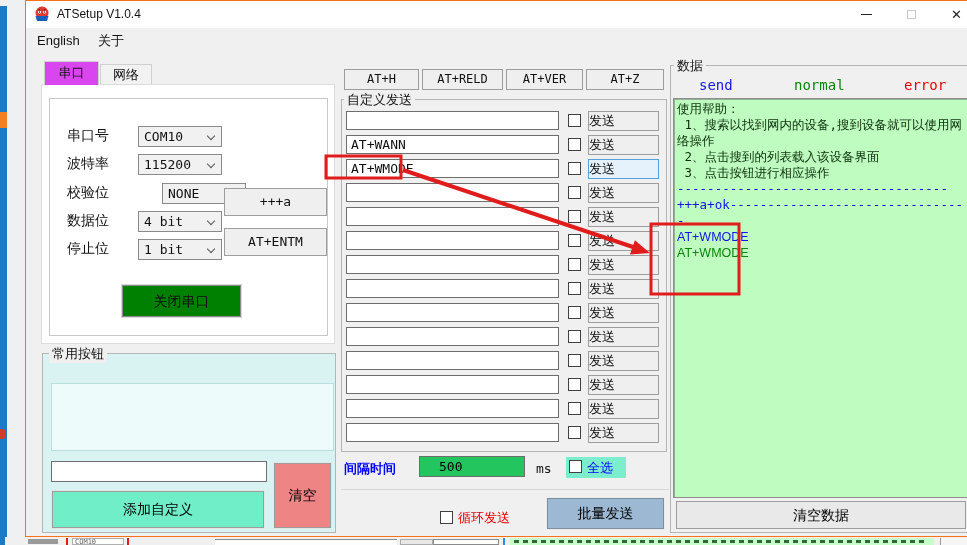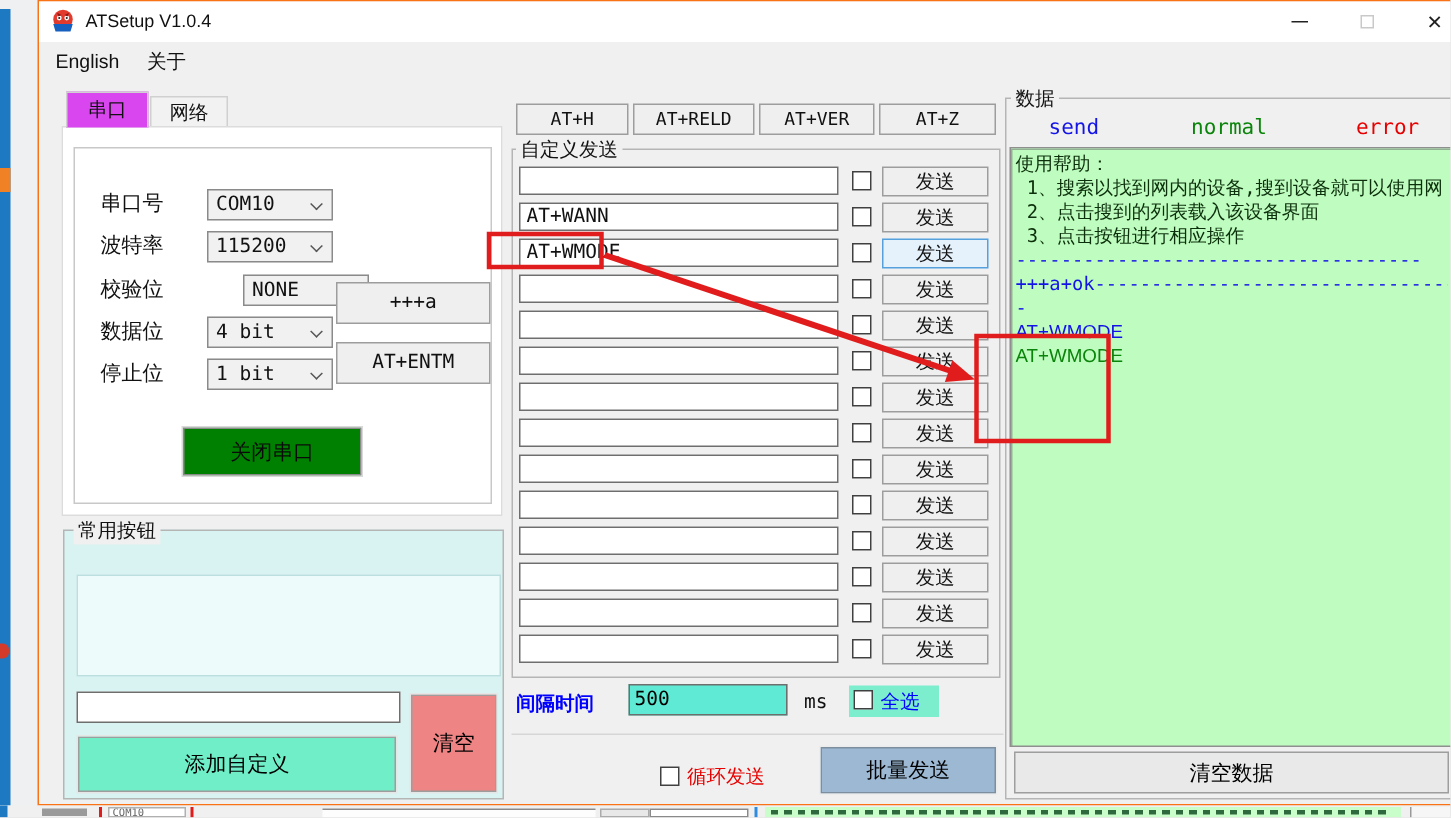--- a/index.html
+++ b/index.html
@@ -62,26 +62,26 @@
   .qbtn { top:68px; height:21px; line-height:19px; font-size:12px; }
   .grp-custom { left:315px; top:98px; width:326px; height:353px; }
   .cs-rows { left:320px; top:110px; width:315px; height:336px; z-index:4; }
   .cs-row { position:absolute; left:0; width:315px; height:20px; }
   .cs-input { position:absolute; left:0; top:0; width:213px; height:19px; background:#fff;
               border:1px solid #6e6e6e; font-size:13px; line-height:17px; padding-left:4px;
               font-family:"DejaVu Sans Mono","Liberation Mono",monospace; color:#111; overflow:hidden; }
   .checkbox { position:absolute; width:13px; height:13px; background:#fff; border:1px solid #404040; }
   .cs-check { left:222px; top:3px; }
   .send-btn { position:absolute; left:242px; top:0; width:71px; height:20px; line-height:18px;
-              background:#efefef; border:1px solid #9d9d9d; text-align:center; font-size:13px; color:#111; }
+              background:#efefef; border:1px solid #9d9d9d; text-align:left; font-size:13px; color:#111; }
   .send-btn.hl { background:#e5f2fc; border:1px solid #56a0dc; }
 
   .interval-label { left:318px; top:459px; font-size:13px; font-weight:bold; color:#0000ff; z-index:4; }
-  .interval-input { left:393px; top:455px; width:106px; height:21px; background:#5eead4;
-                    border:1px solid #6e6e6e; font-size:13px; line-height:19px; padding-left:3px; z-index:4; }
+  .interval-input { left:393px; top:455px; width:106px; height:21px; background:#22c55e;
+                    border:1px solid #6e6e6e; font-size:13px; line-height:19px; padding-left:19px; z-index:4; }
   .interval-unit { left:510px; top:460px; font-size:13px; color:#111; z-index:4; }
   .selall-chip { left:540px; top:456px; width:60px; height:21px; background:#7deecd; z-index:4; }
   .selall-box { left:3px; top:3px; }
   .selall-label { position:absolute; left:21px; top:2px; font-size:13px; color:#0000ff; }
   .mid-sep { left:315px; top:488px; width:328px; height:1px; background:#d6d6d6; z-index:3; }
   .loop-box { left:414px; top:510px; z-index:4; }
   .loop-label { left:432px; top:508px; font-size:13px; color:#e60000; z-index:4; }
   .btn-batch { left:521px; top:497px; width:117px; height:31px; line-height:29px;
                background:#9cb8d3; border:1px solid #7d8f9f; outline:1px solid #ececec; font-size:14px; z-index:4; }
 
@@ -297,20 +297,21 @@
     <div class="abs group grp-data">
       <span class="group-label" style="left:3px;">数据</span>
     </div>
     <div class="abs legend lg-send mono">send</div>
     <div class="abs legend lg-normal mono">normal</div>
     <div class="abs legend lg-error mono">error</div>
     <div class="abs data-box"></div>
     <div class="abs log" id="log">
         <div class="line help">使用帮助：</div>
         <div class="line help"> 1、搜索以找到网内的设备,搜到设备就可以使用网</div>
+        <div class="line help">络操作</div>
         <div class="line help"> 2、点击搜到的列表载入该设备界面</div>
         <div class="line help"> 3、点击按钮进行相应操作</div>
         <div class="line send_dash">------------------------------------</div>
         <div class="line send_dash">+++a+ok---------------------------------</div>
         <div class="line send_dash">-</div>
         <div class="line send_cmd">AT+WMODE</div>
         <div class="line normal_cmd">AT+WMODE</div>
         <div class="line normal_cmd"> </div>
       </div>
     <div class="abs btn-clear-data" style="text-align:center;">清空数据</div>

